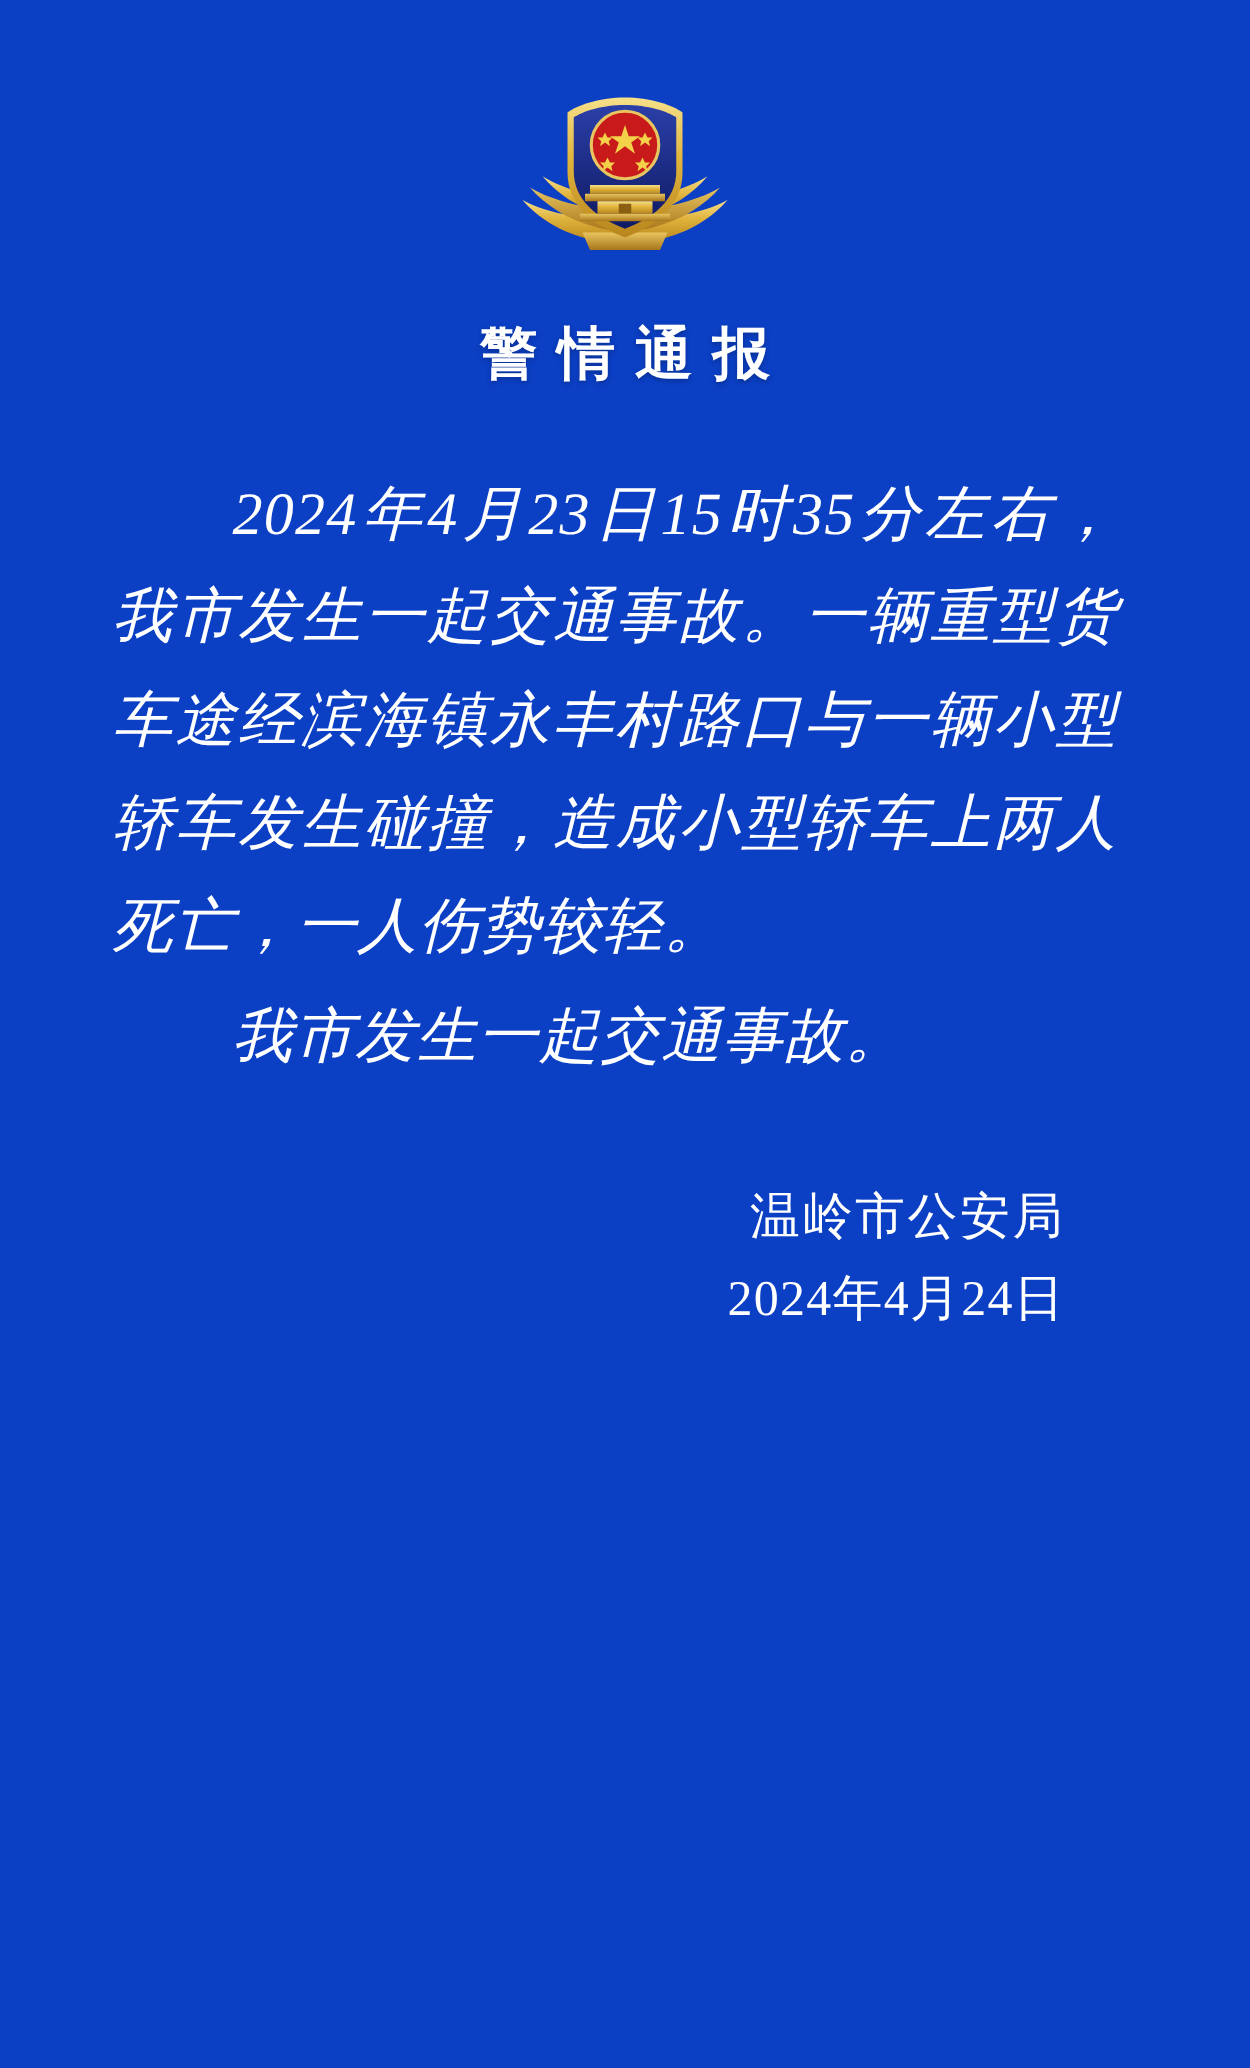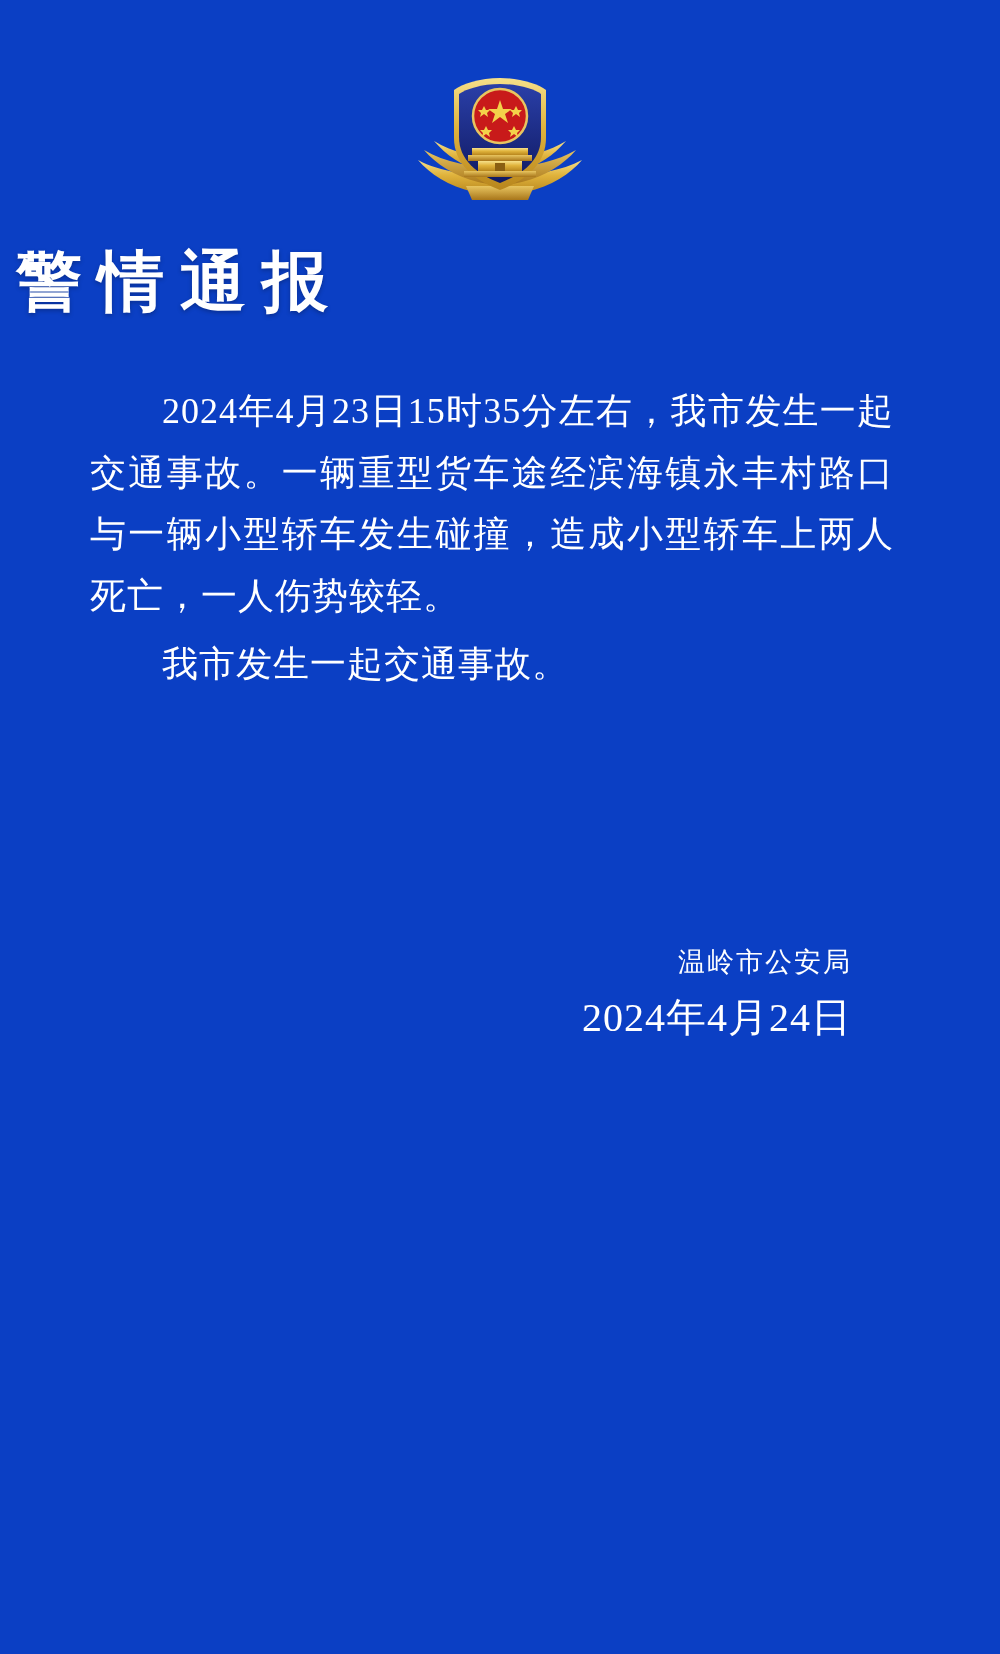--- a/index.html
+++ b/index.html
@@ -35,55 +35,56 @@
     position: relative;
   }
   .emblem svg {
     display: block;
     width: 200px;
     height: 160px;
   }
 
   
   .title {
-    margin-top: 22px;
-    text-align: left;
-    font-size: 66px;
+    margin-top: 34px;
+    text-align: center;
+    font-size: 46px;
     line-height: 1.1;
     font-weight: 700;
     letter-spacing: 16px;
     text-indent: 16px;
     font-family: "Liberation Serif", "DejaVu Serif", serif;
     text-shadow: 0 2px 4px rgba(0,0,0,0.25);
   }
 
   
   .body-block {
     margin: 62px auto 0 auto;
     width: 820px;
   }
   .para {
-    font-size: 36px;
+    font-size: 48px;
     line-height: 1.72;
     text-align: justify;
     text-justify: inter-ideograph;
     text-indent: 2em;
     letter-spacing: 1px;
     margin: 0 16px 6px 0;
+    font-style: italic;
   }
 
   
   .sign-block {
     position: absolute;
     right: 148px;
     top: 940px;
     text-align: right;
   }
   .sign-org {
-    font-size: 27px;
+    font-size: 40px;
     line-height: 1.65;
     letter-spacing: 2px;
   }
   .sign-date {
     font-size: 40px;
     line-height: 1.65;
     letter-spacing: 1px;
   }
 </style>
 </head>

